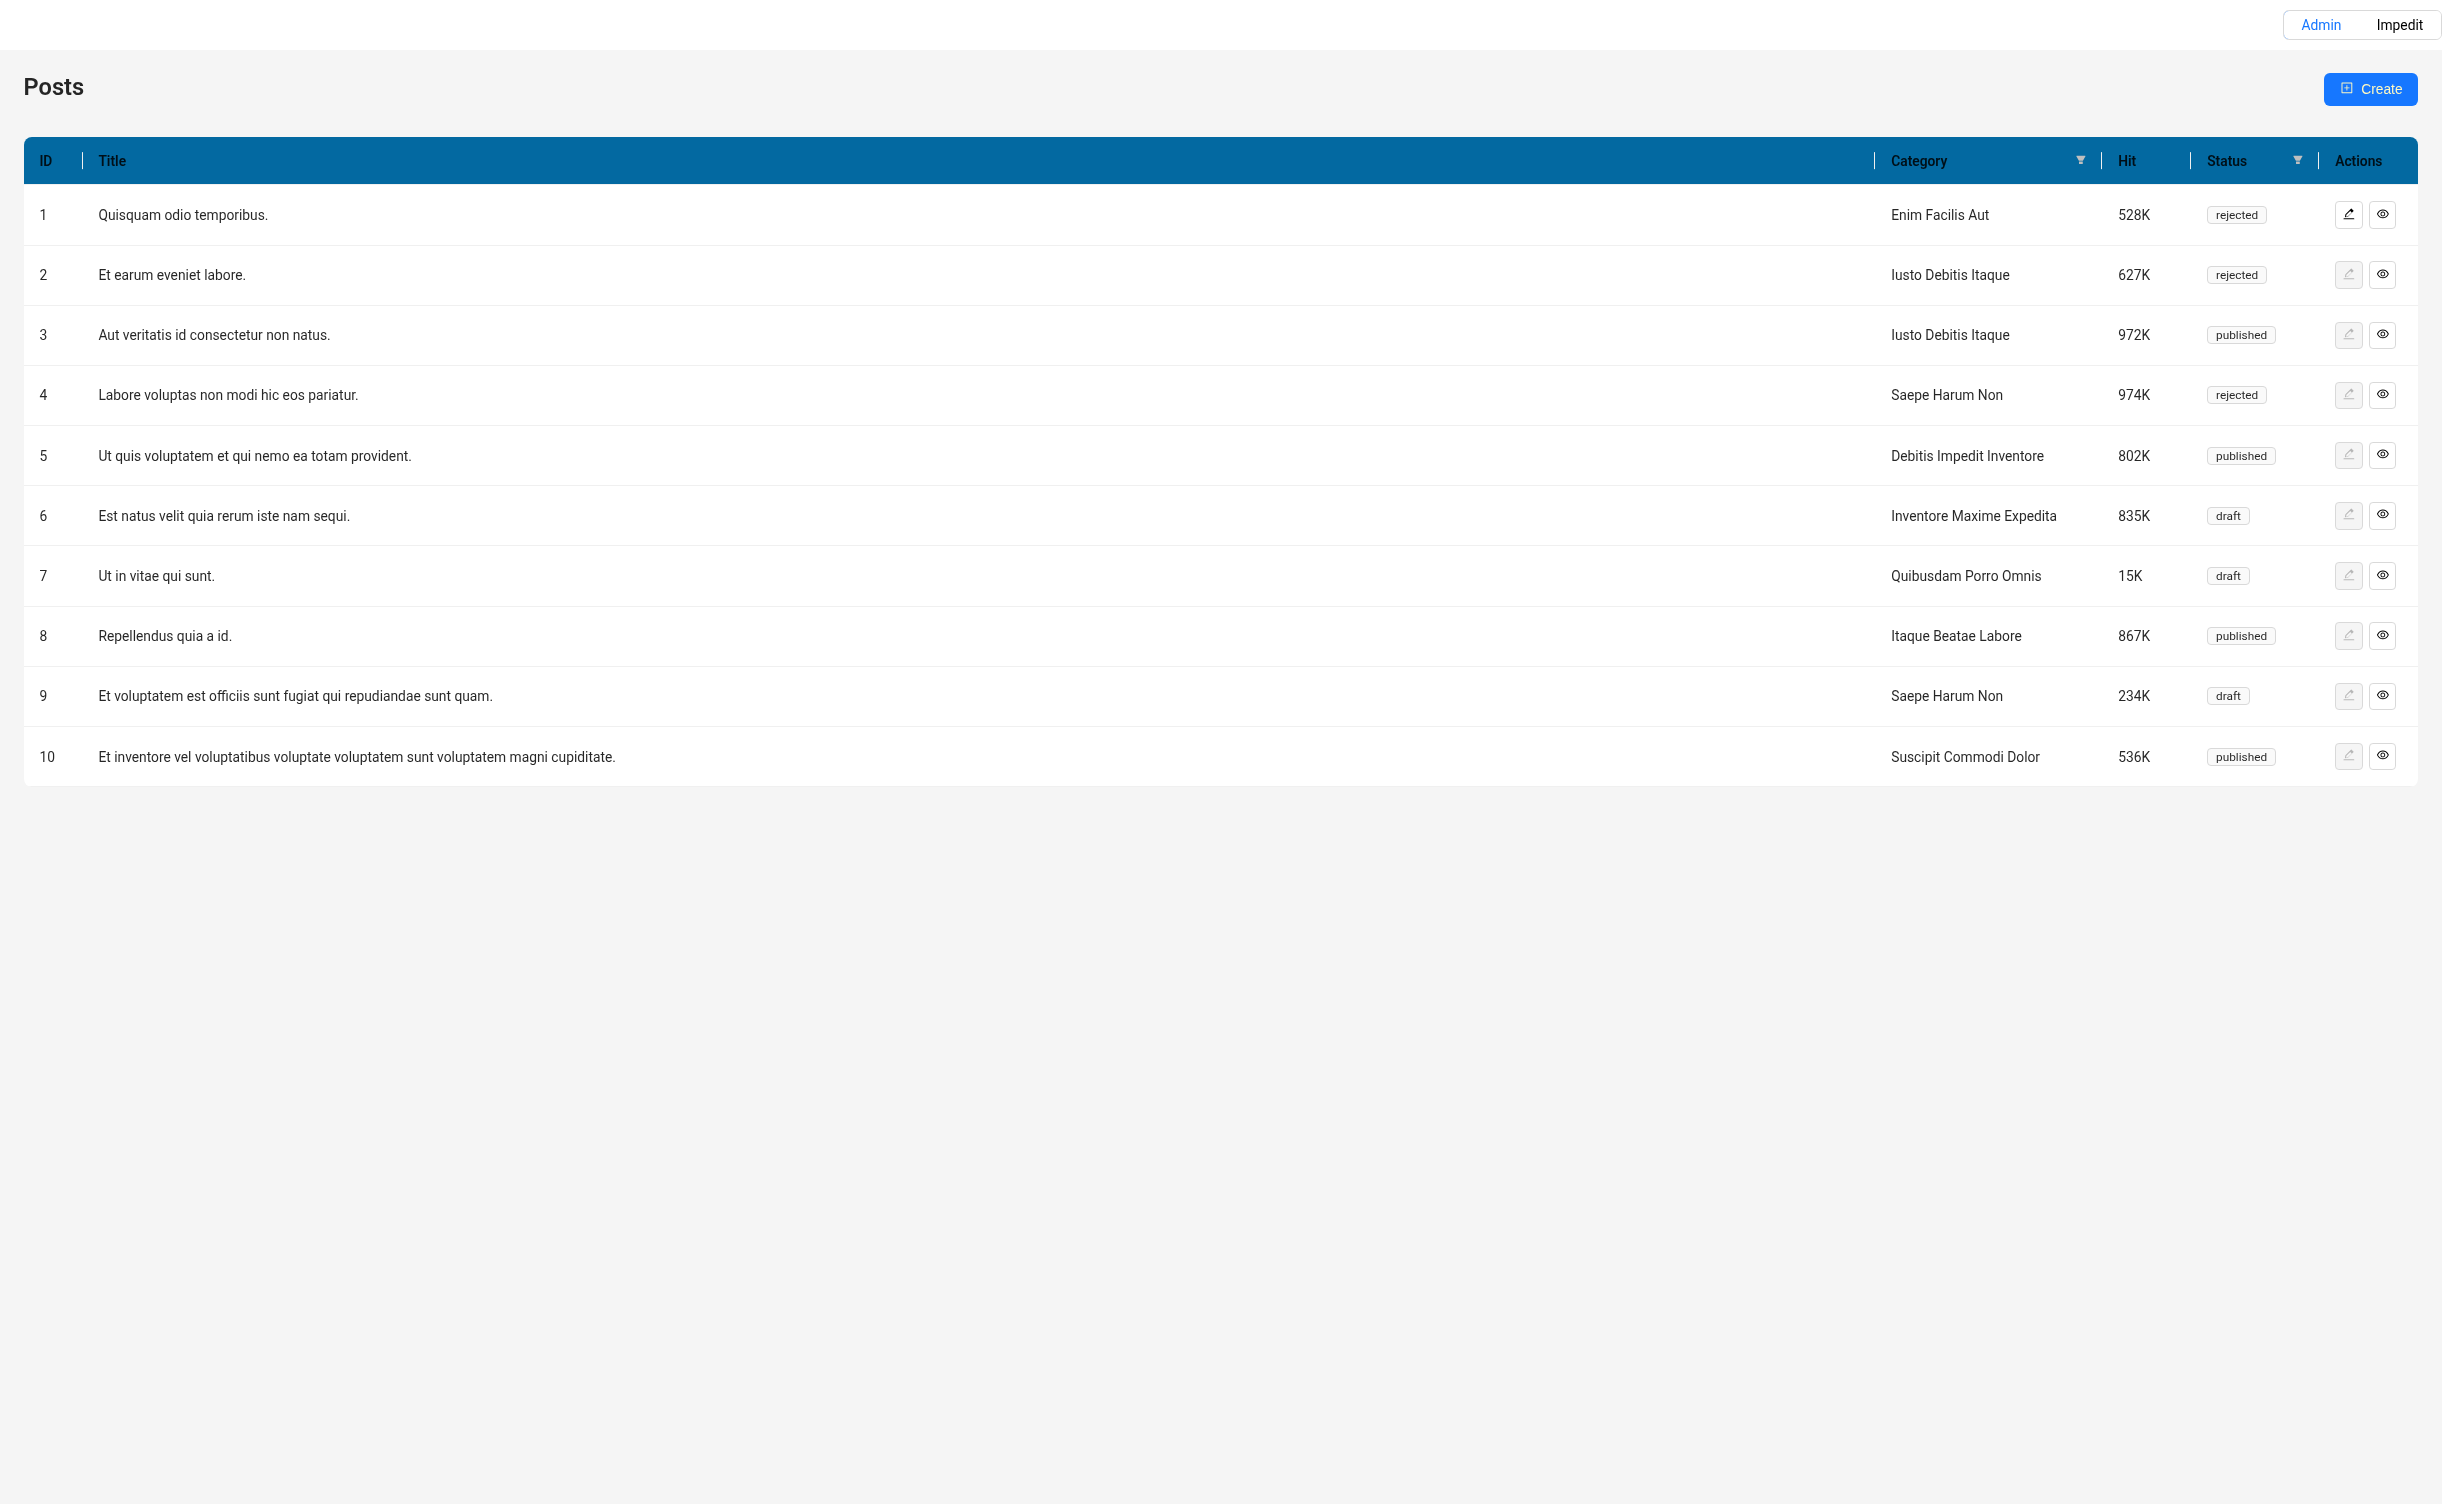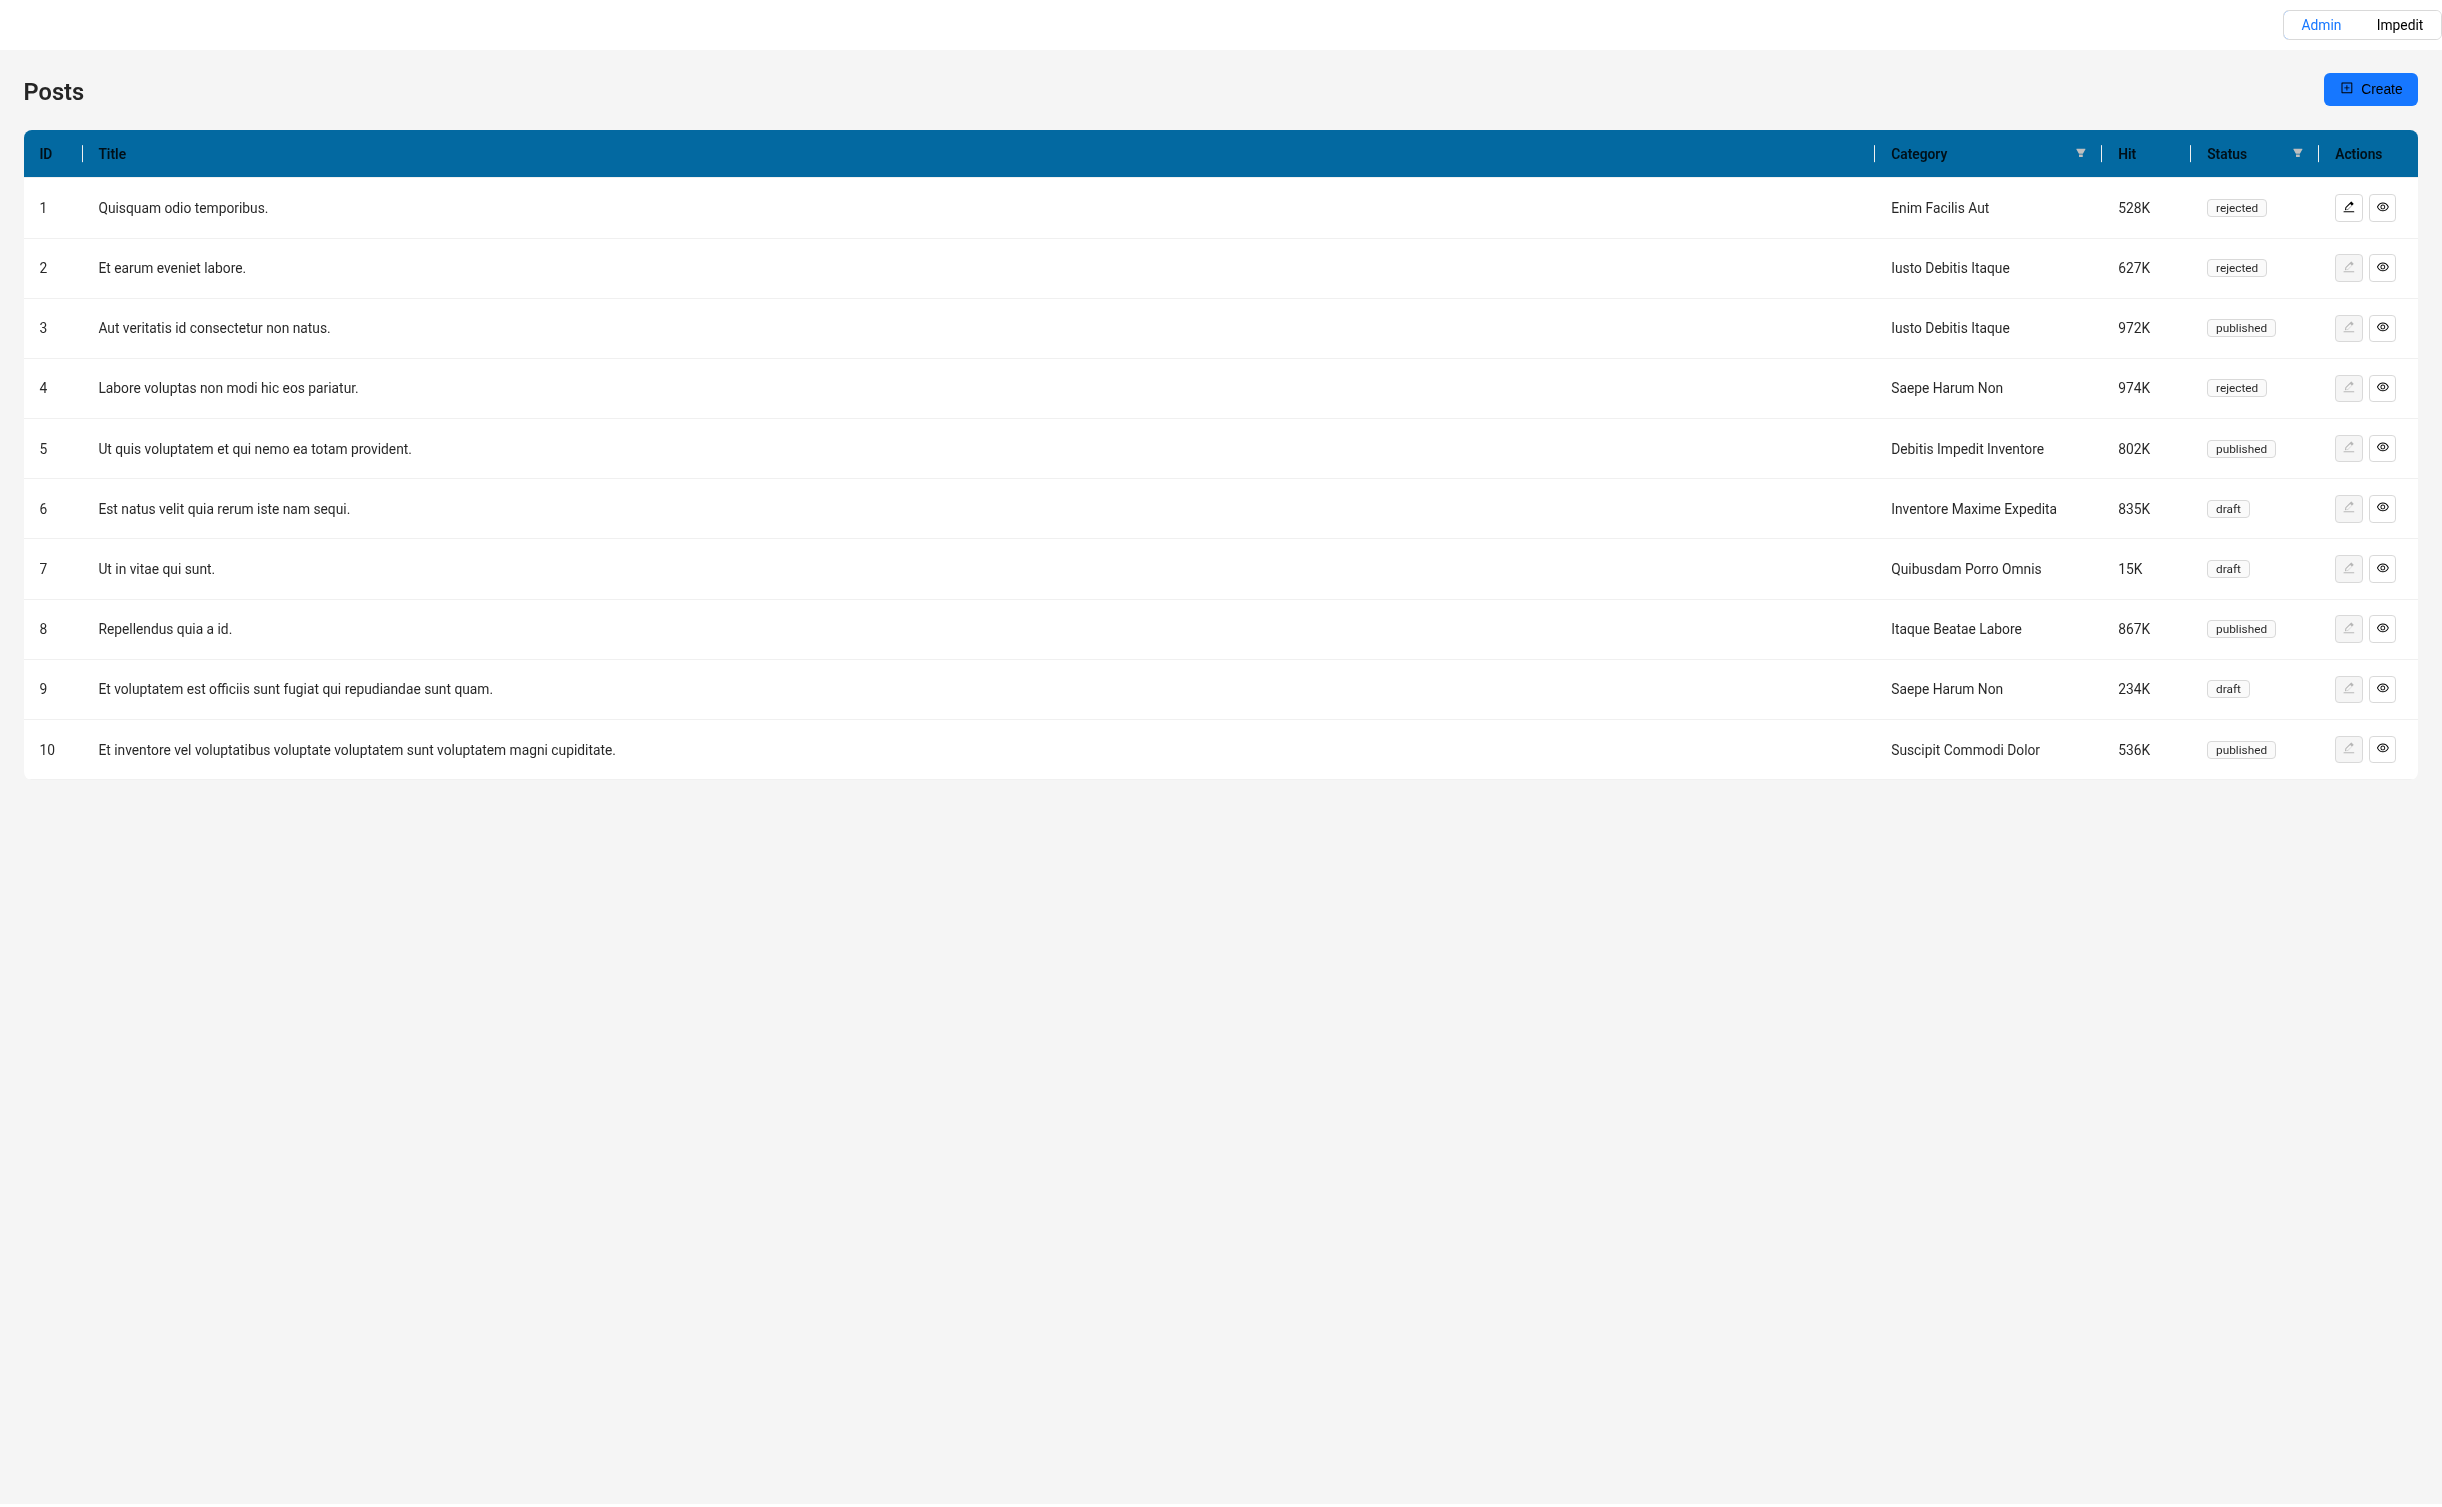--- a/index.html
+++ b/index.html
@@ -37,34 +37,34 @@
       border-radius: 5.9px 0 0 5.9px;
     }
     .content-wrap {
       background: #f5f5f5;
       padding: 23.6px;
       min-height: calc(100vh - 53px);
     }
     .header-row {
       display: flex;
       justify-content: space-between;
-      align-items: flex-end;
-      margin-bottom: 24px;
+      align-items: flex-start;
+      margin-bottom: 31px;
     }
     .page-title {
       font-size: 23.6px;
       font-weight: 600;
       color: #000000d9;
     }
     .create-btn {
       display: inline-flex;
       align-items: center;
       gap: 7.9px;
       background: #1677ff;
-      color: #000000;
+      color: #fef9c3;
       border: none;
       border-radius: 5.9px;
       padding: 7.9px 15.8px;
       font-size: 13.8px;
       font-weight: 500;
       cursor: pointer;
     }
     .create-btn svg { width: 13.8px; height: 13.8px; }
     .table-container {
       background: #fff;

